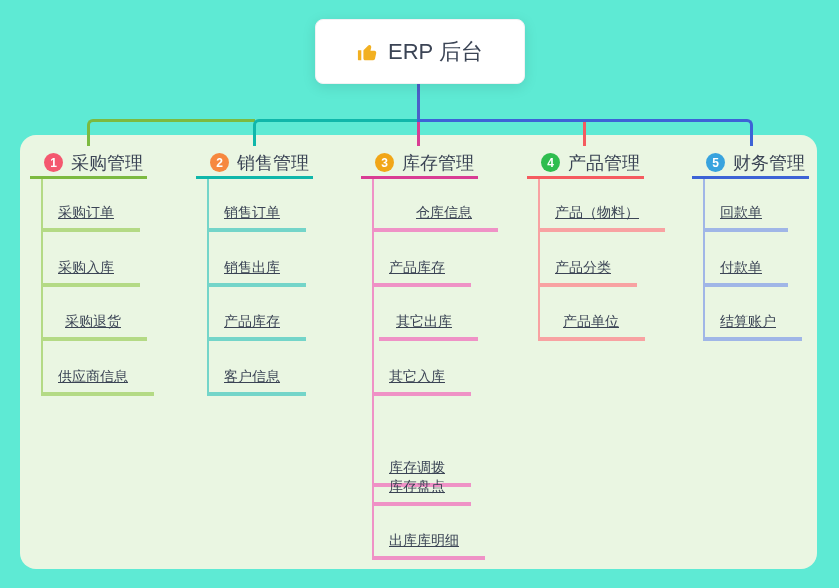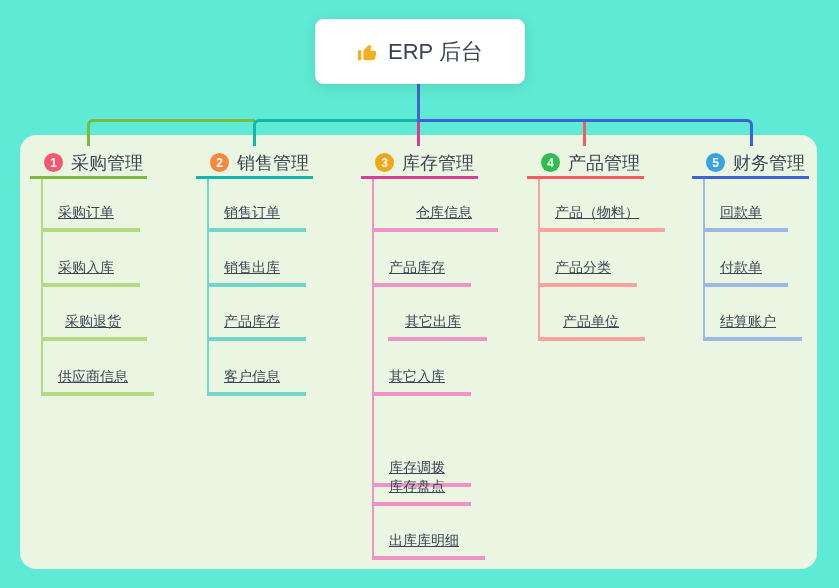--- a/index.html
+++ b/index.html
@@ -88,21 +88,21 @@
       <div class="child-node" style="left: 207px; top: 257.7px; border-bottom-color: rgb(116, 213, 201);">销售出库</div>
       <div class="child-node" style="left: 207px; top: 312.4px; border-bottom-color: rgb(116, 213, 201);">产品库存</div>
       <div class="child-node" style="left: 207px; top: 367.1px; border-bottom-color: rgb(116, 213, 201); text-align: right;">客户信息</div>
       <div class="branch-header" style="left: 361px; top: 149px; width: 117px; border-bottom-color: rgb(217, 61, 148);">
         <span class="badge" style="background: rgb(241, 166, 23);">3</span>
         <span>库存管理</span>
       </div>
       <div class="vline" style="left: 372px; top: 179px; height: 381.2px; background: rgb(239, 146, 198);"></div>
       <div class="child-node" style="left: 372px; top: 203px; border-bottom-color: rgb(239, 146, 198); padding-left: 44px;">仓库信息</div>
       <div class="child-node" style="left: 372px; top: 257.7px; border-bottom-color: rgb(239, 146, 198);">产品库存</div>
-      <div class="child-node" style="left: 388px; top: 312.4px; border-bottom-color: rgb(239, 146, 198);">其它出库</div>
+      <div class="child-node" style="left: 379px; top: 312.4px; border-bottom-color: rgb(239, 146, 198);">其它出库</div>
       <div class="child-node" style="left: 372px; top: 367.1px; border-bottom-color: rgb(239, 146, 198);">其它入库</div>
       <div class="child-node" style="left: 372px; top: 421.8px; border-bottom-color: rgb(239, 146, 198); margin-top: 36px;">库存调拨</div>
       <div class="child-node" style="left: 372px; top: 476.5px; border-bottom-color: rgb(239, 146, 198);">库存盘点</div>
       <div class="child-node" style="left: 372px; top: 531.2px; border-bottom-color: rgb(239, 146, 198);">出库库明细</div>
       <div class="branch-header" style="left: 527px; top: 149px; width: 117px; border-bottom-color: rgb(245, 91, 95);">
         <span class="badge" style="background: rgb(46, 189, 78);">4</span>
         <span>产品管理</span>
       </div>
       <div class="vline" style="left: 538px; top: 179px; height: 162.4px; background: rgb(248, 162, 162);"></div>
       <div class="child-node" style="left: 538px; top: 203px; border-bottom-color: rgb(248, 162, 162);">产品（物料）</div>

